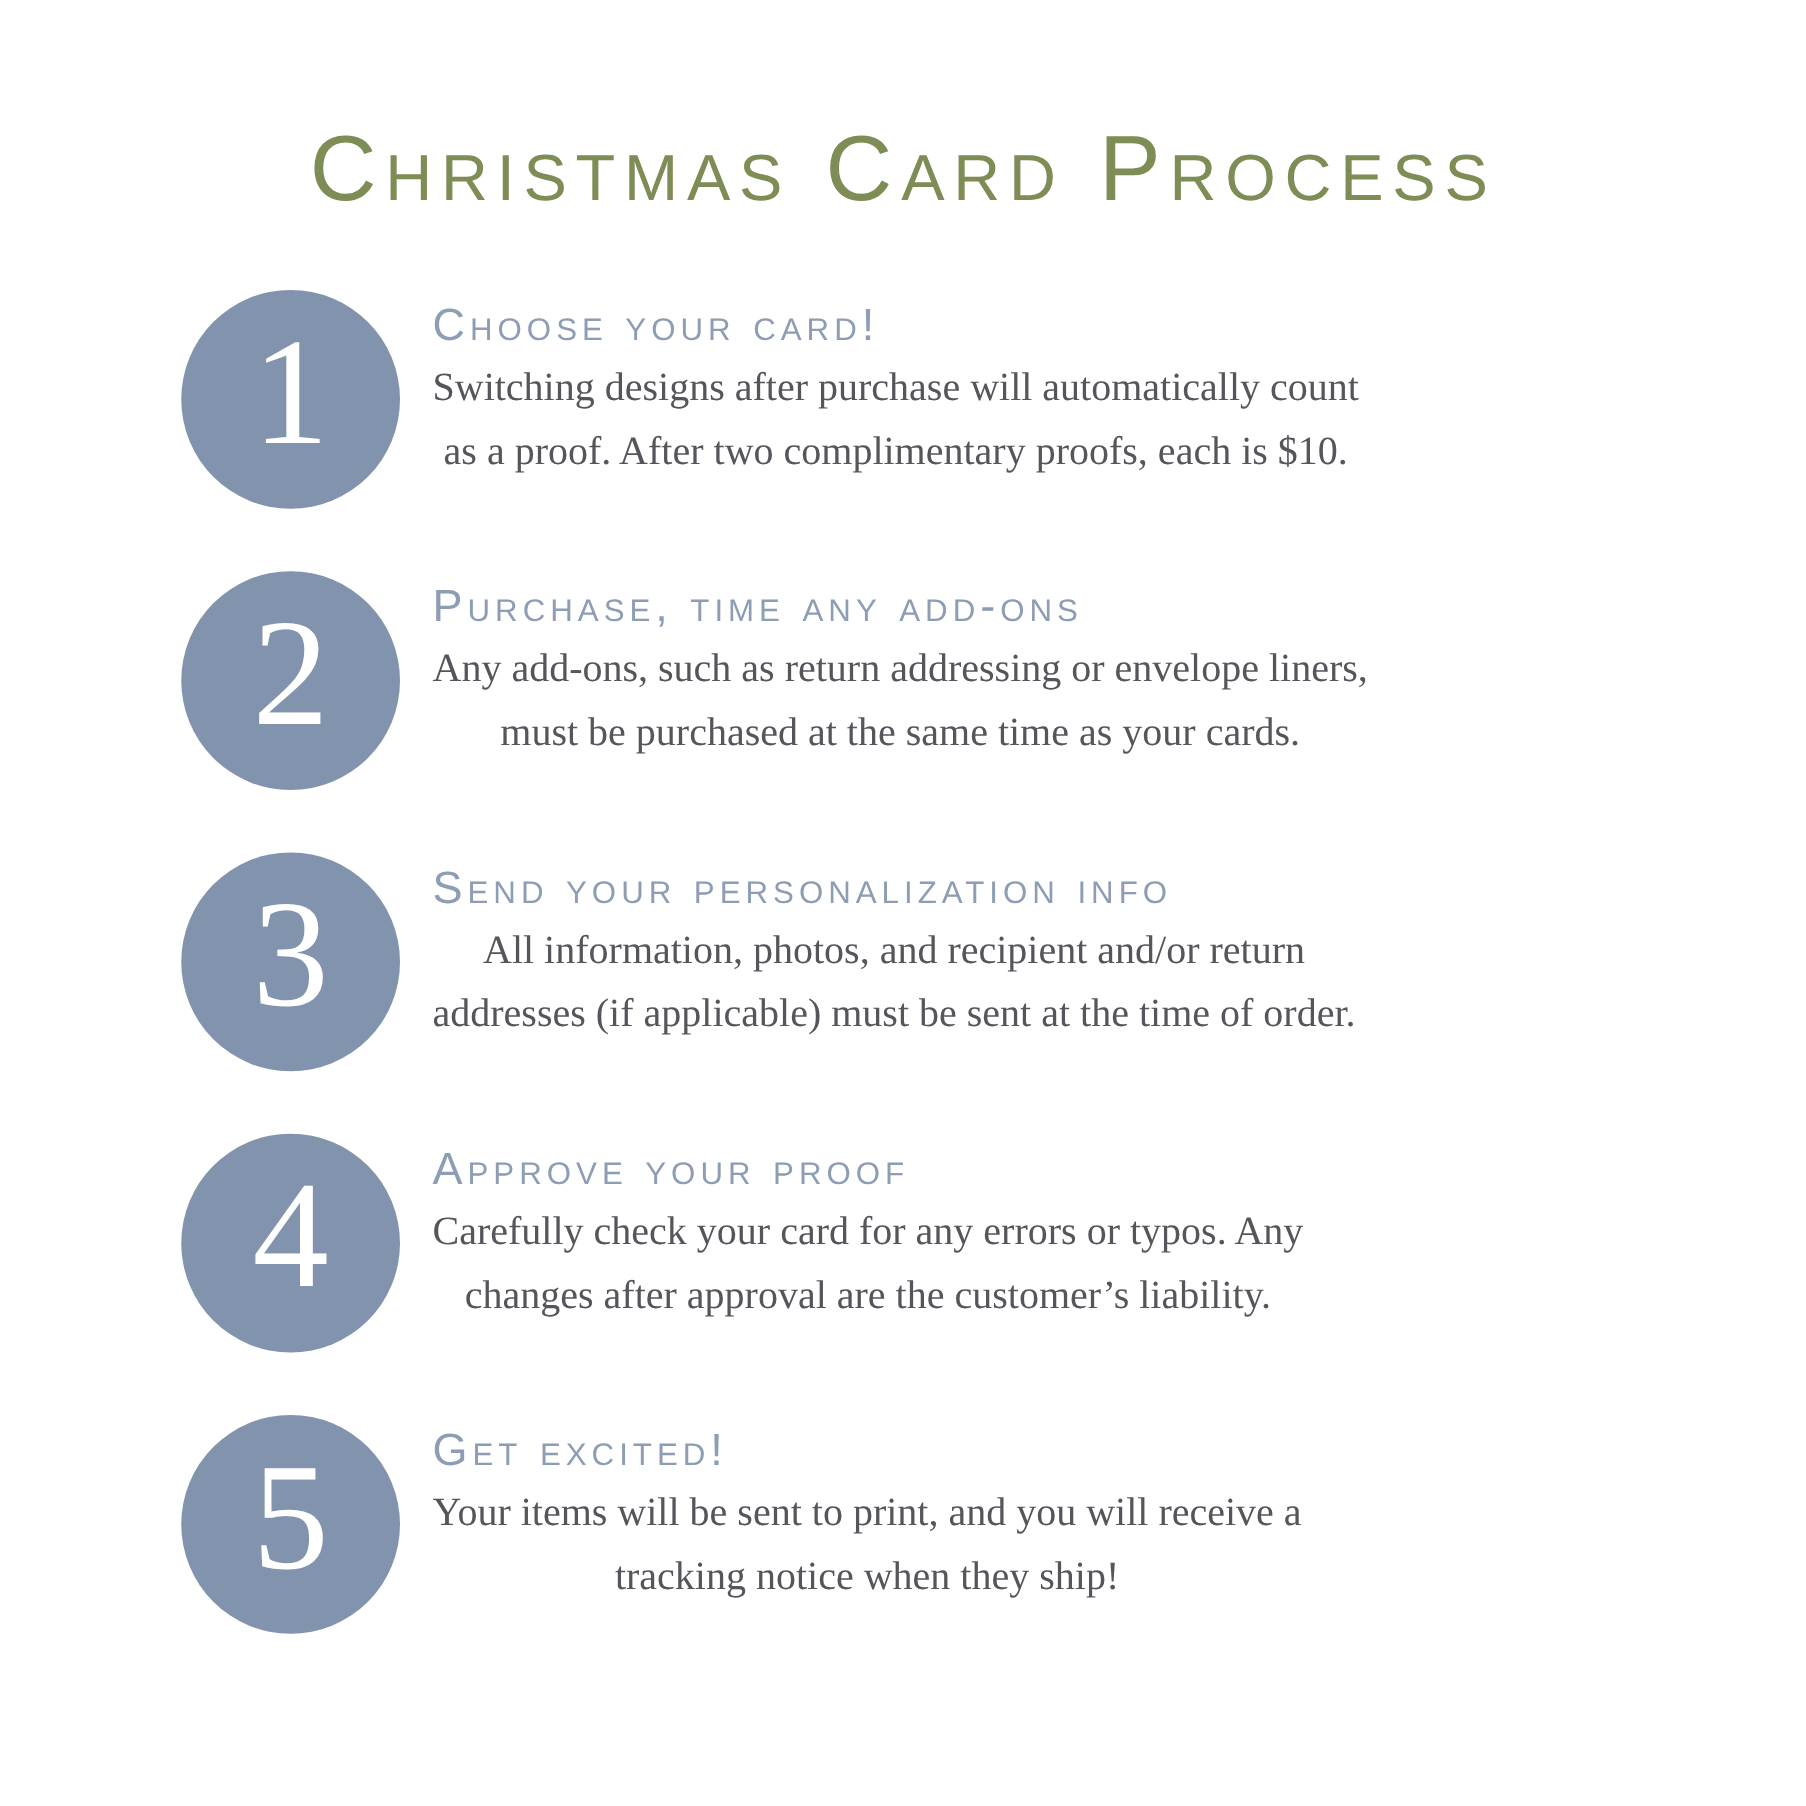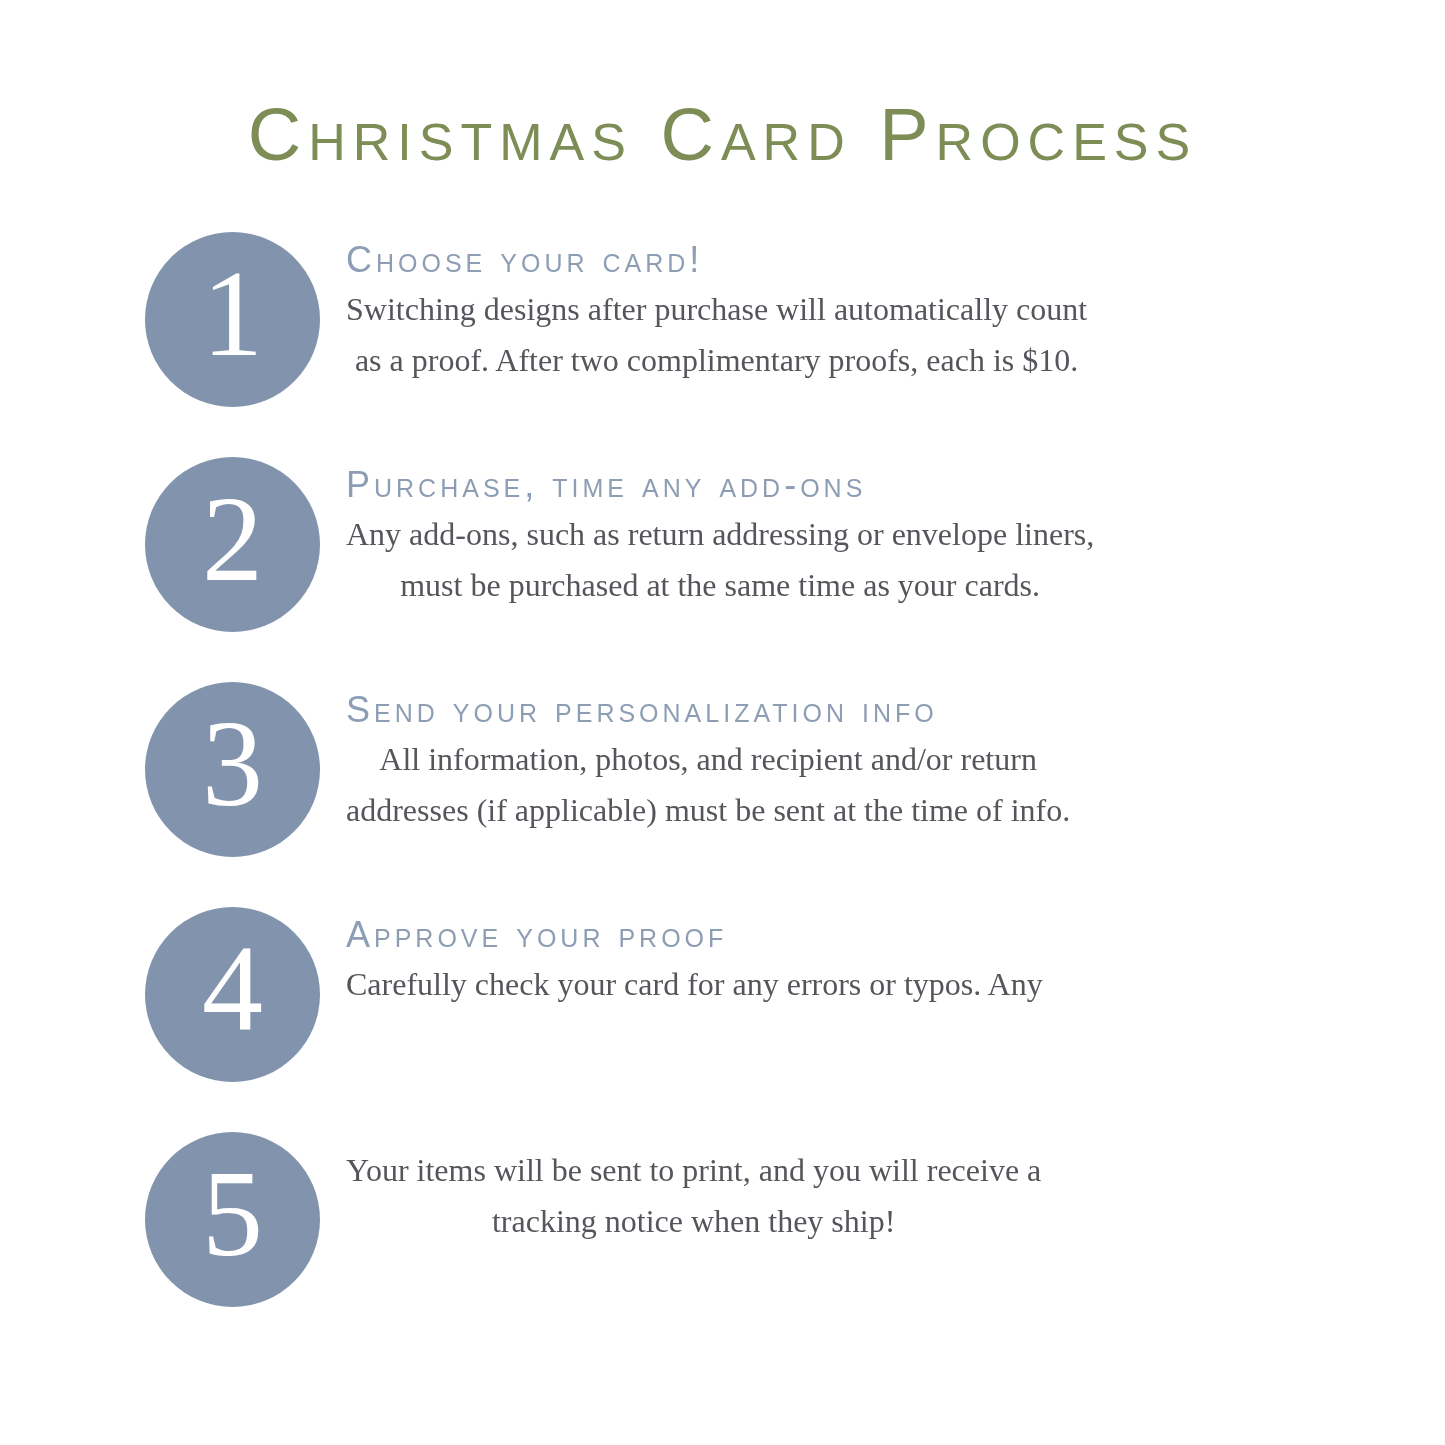--- a/index.html
+++ b/index.html
@@ -113,42 +113,44 @@
     </div>
 
     <div class="step">
       <div class="step-circle">
         <div class="step-number">3</div>
       </div>
       <div class="step-text">
         <div class="step-heading">Send your personalization info</div>
         <div class="step-body">
           <span>All information, photos, and recipient and/or return</span>
-          <span>addresses (if applicable) must be sent at the time of info.</span>
+          <span>addresses (if applicable) must be sent at the time of order.</span>
         </div>
       </div>
     </div>
 
     <div class="step">
       <div class="step-circle">
         <div class="step-number">4</div>
       </div>
       <div class="step-text">
         <div class="step-heading">Approve your proof</div>
         <div class="step-body">
           <span>Carefully check your card for any errors or typos. Any</span>
+          <span>changes after approval are the customer’s liability.</span>
         </div>
       </div>
     </div>
 
     <div class="step">
       <div class="step-circle">
         <div class="step-number">5</div>
       </div>
       <div class="step-text">
+        <div class="step-heading">Get excited!</div>
         <div class="step-body">
           <span>Your items will be sent to print, and you will receive a</span>
           <span>tracking notice when they ship!</span>
         </div>
       </div>
     </div>
 
   </div>
 </div>
 

